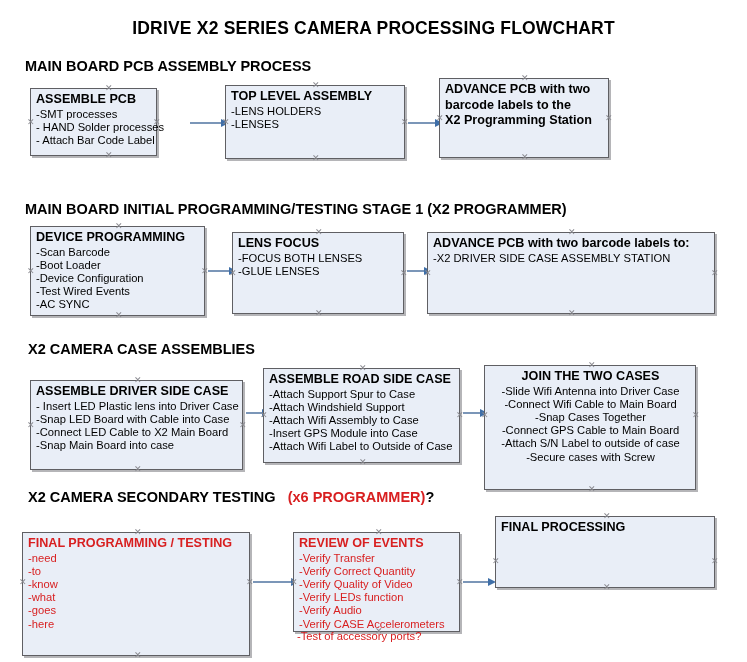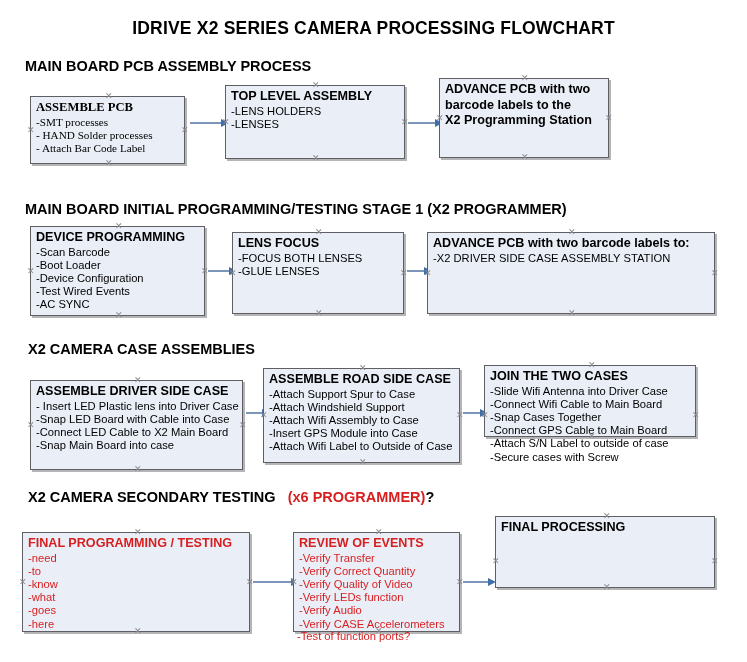--- a/index.html
+++ b/index.html
@@ -62,21 +62,21 @@
 <body>
 
 <div id="canvas">
 
   <div class="title">IDRIVE X2  SERIES CAMERA PROCESSING FLOWCHART</div>
 
   <div class="section-head" style="left:25px;top:58px;">
     <span>MAIN BOARD PCB ASSEMBLY PROCESS</span>
   </div>
 
-  <div class="box" style="left:30px;top:96px;width:155px;height:68px;font-family:Liberation Serif, serif;">
+  <div class="box" style="left:30px;top:88px;width:127px;height:68px;">
     <div class="bt">ASSEMBLE PCB</div>
     <ul>
       <li>-SMT processes</li>
       <li>- HAND Solder processes</li>
       <li>- Attach Bar Code Label</li>
     </ul>
     <span class="hx" style="left:74px;top:-4px;"></span>
     <span class="hx" style="left:74px;bottom:-4px;"></span>
     <span class="hx" style="left:-4px;top:30px;"></span>
     <span class="hx" style="right:-4px;top:30px;"></span>
@@ -184,41 +184,41 @@
       <li>-Attach Wifi Label to Outside of Case</li>
     </ul>
     <span class="hx" style="left:95px;top:-4px;"></span>
     <span class="hx" style="left:95px;bottom:-4px;"></span>
     <span class="hx" style="left:-4px;top:43px;"></span>
     <span class="hx" style="right:-4px;top:43px;"></span>
   </div>
 
   <div class="arrow" style="left:463px;top:412px;width:18px;"></div>
 
-  <div class="box" style="left:484px;top:365px;width:212px;height:72px;">
+  <div class="box" style="left:484px;top:365px;width:212px;height:125px;text-align:center;">
     <div class="bt">JOIN THE TWO CASES</div>
     <ul>
       <li>-Slide Wifi Antenna into Driver Case</li>
       <li>-Connect Wifi Cable to Main Board</li>
       <li>-Snap Cases Together</li>
       <li>-Connect GPS Cable to Main Board</li>
       <li>-Attach S/N Label to outside of case</li>
       <li>-Secure cases with Screw</li>
     </ul>
     <span class="hx" style="left:103px;top:-4px;"></span>
     <span class="hx" style="left:103px;bottom:-4px;"></span>
     <span class="hx" style="left:-4px;top:46px;"></span>
     <span class="hx" style="right:-4px;top:46px;"></span>
   </div>
 
   <div class="section-head" style="left:28px;top:489px;">
     <span>X2 CAMERA SECONDARY TESTING </span><span class="red">(x6 PROGRAMMER)</span><span>?</span>
   </div>
 
-  <div class="box red" style="left:22px;top:532px;width:228px;height:100px;">
+  <div class="box red" style="left:22px;top:532px;width:228px;height:124px;">
     <div class="bt">FINAL PROGRAMMING / TESTING</div>
     <ul>
       <li>-need</li>
       <li>-to</li>
       <li>-know</li>
       <li>-what</li>
       <li>-goes</li>
       <li>-here</li>
     </ul>
     <span class="hx" style="left:111px;top:-4px;"></span>
@@ -238,21 +238,21 @@
       <li>-Verify LEDs function</li>
       <li>-Verify Audio</li>
       <li>-Verify CASE Accelerometers</li>
     </ul>
     <span class="hx" style="left:81px;top:-4px;"></span>
     <span class="hx" style="left:81px;bottom:-4px;"></span>
     <span class="hx" style="left:-4px;top:46px;"></span>
     <span class="hx" style="right:-4px;top:46px;"></span>
   </div>
 
-  <div class="ovf" style="left:297px;top:630px;">-Test of function ports?</div>
+  <div class="ovf" style="left:297px;top:630px;">-Test of accessory ports?</div>
 
   <div class="arrow" style="left:463px;top:581px;width:26px;"></div>
 
   <div class="box" style="left:495px;top:516px;width:220px;height:72px;">
     <div class="bt">FINAL PROCESSING</div>
     <span class="hx" style="left:107px;top:-4px;"></span>
     <span class="hx" style="left:107px;bottom:-4px;"></span>
     <span class="hx" style="left:-4px;top:41px;"></span>
     <span class="hx" style="right:-4px;top:41px;"></span>
   </div>

